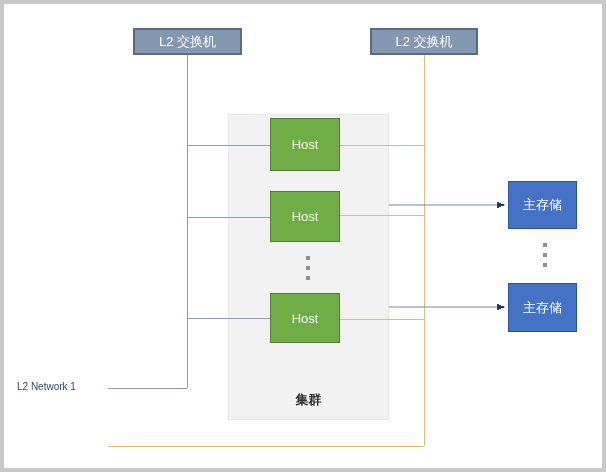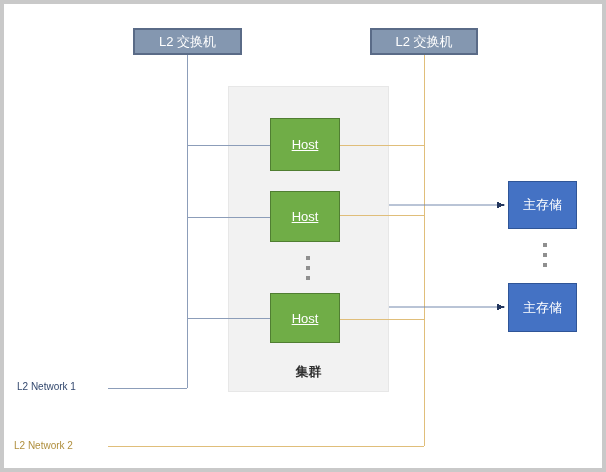--- a/index.html
+++ b/index.html
@@ -17,23 +17,23 @@
   .stage{position:relative;width:606px;height:472px;background:#fff;overflow:hidden;}
   .frame{position:absolute;inset:0;border:4px solid var(--frame);pointer-events:none;z-index:10;}
   .wires{position:absolute;left:0;top:0;z-index:1;}
   .wires .net1{stroke:var(--network1-line);stroke-width:1;fill:none;}
   .wires .net2{stroke:var(--network2-line);stroke-width:1;fill:none;}
   .wires .arrow{stroke:var(--arrow-line);stroke-width:1;fill:none;}
   .wires marker path{fill:var(--arrow-head);}
   .node{position:absolute;display:flex;align-items:center;justify-content:center;
         font-size:13px;color:#fff;text-align:right;z-index:2;}
   .switch{background:var(--switch-fill);border:2px solid var(--switch-border);}
-  .host{background:var(--host-fill);border:1px solid var(--host-border);text-decoration:underline;}
+  .host{background:var(--host-fill);border:1px solid var(--host-border);}
   .storage{background:var(--storage-fill);border:1px solid var(--storage-border);}
-  .cluster{position:absolute;background:var(--cluster-fill);border:1px solid var(--cluster-border);z-index:0;}
+  .cluster{position:absolute;background:var(--cluster-fill);border:1px solid var(--cluster-border);z-index:0;margin-top:28px;}
   .cluster-label{position:absolute;left:0;right:0;bottom:10px;text-align:center;
         font-size:13px;font-weight:600;color:var(--cluster-text);}
   .netlabel{position:absolute;font-size:10px;z-index:2;white-space:nowrap;}
   .netlabel.n1{color:var(--network1-text);}
   .netlabel.n2{color:var(--network2-text);}
   .vdots{position:absolute;display:flex;flex-direction:column;gap:6px;z-index:2;}
   .vdots i{display:block;width:4px;height:4px;background:var(--dot);}
 </style>
 </head>
 <body>
@@ -100,16 +100,15 @@
     <span>主存储</span>
   </div>
 
   <div class="vdots" style="left:543px;top:243px;">
     <i></i>
       <i></i>
       <i></i>
   </div>
 
   <div class="netlabel n1" style="left:17px;top:381px;">L2 Network 1</div>
-  <div class="netlabel n2" style="left:14px;top:440px;">L2 Network 2</div>
 
   <div class="frame"></div>
 </div>
 
 </body></html>

